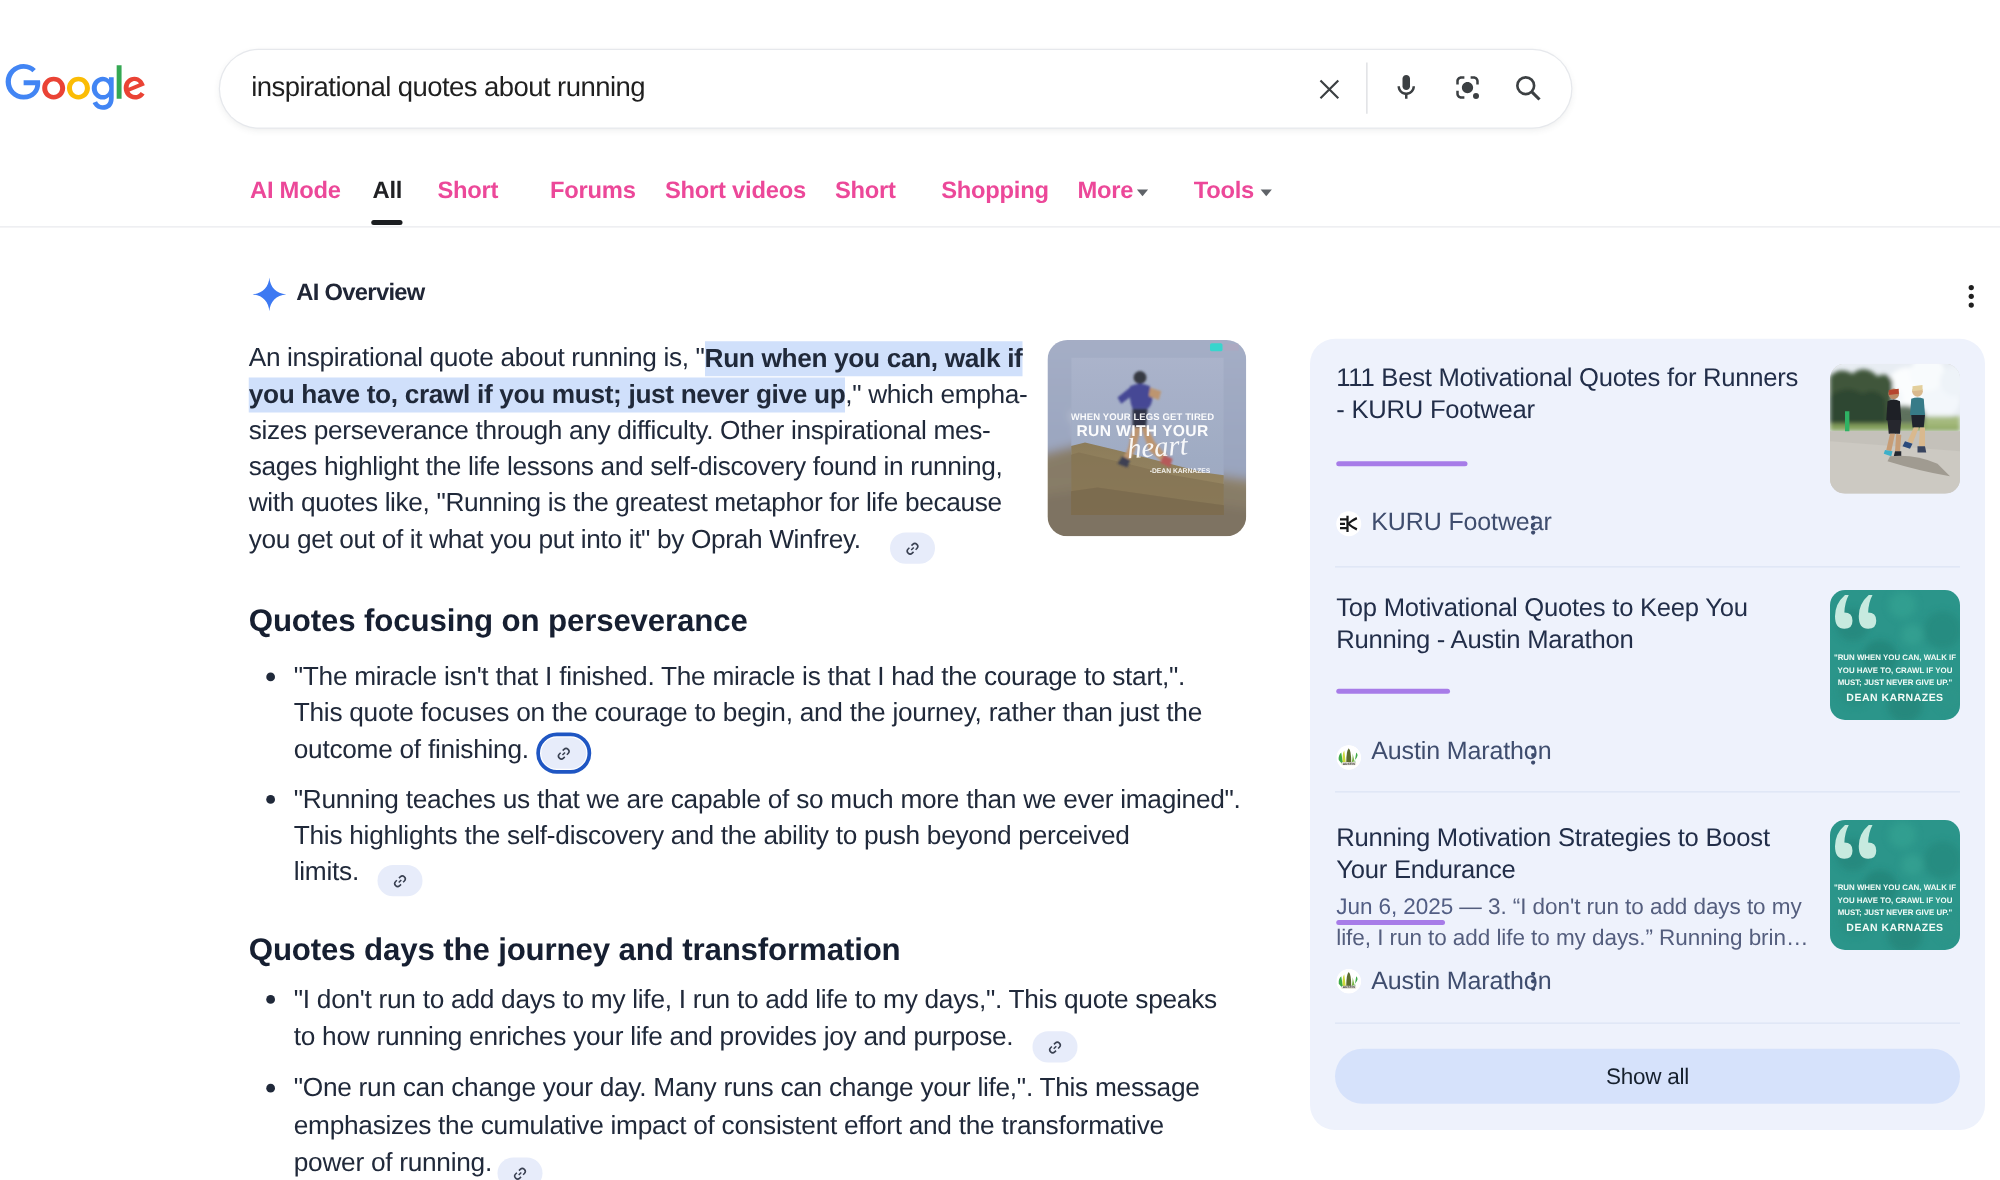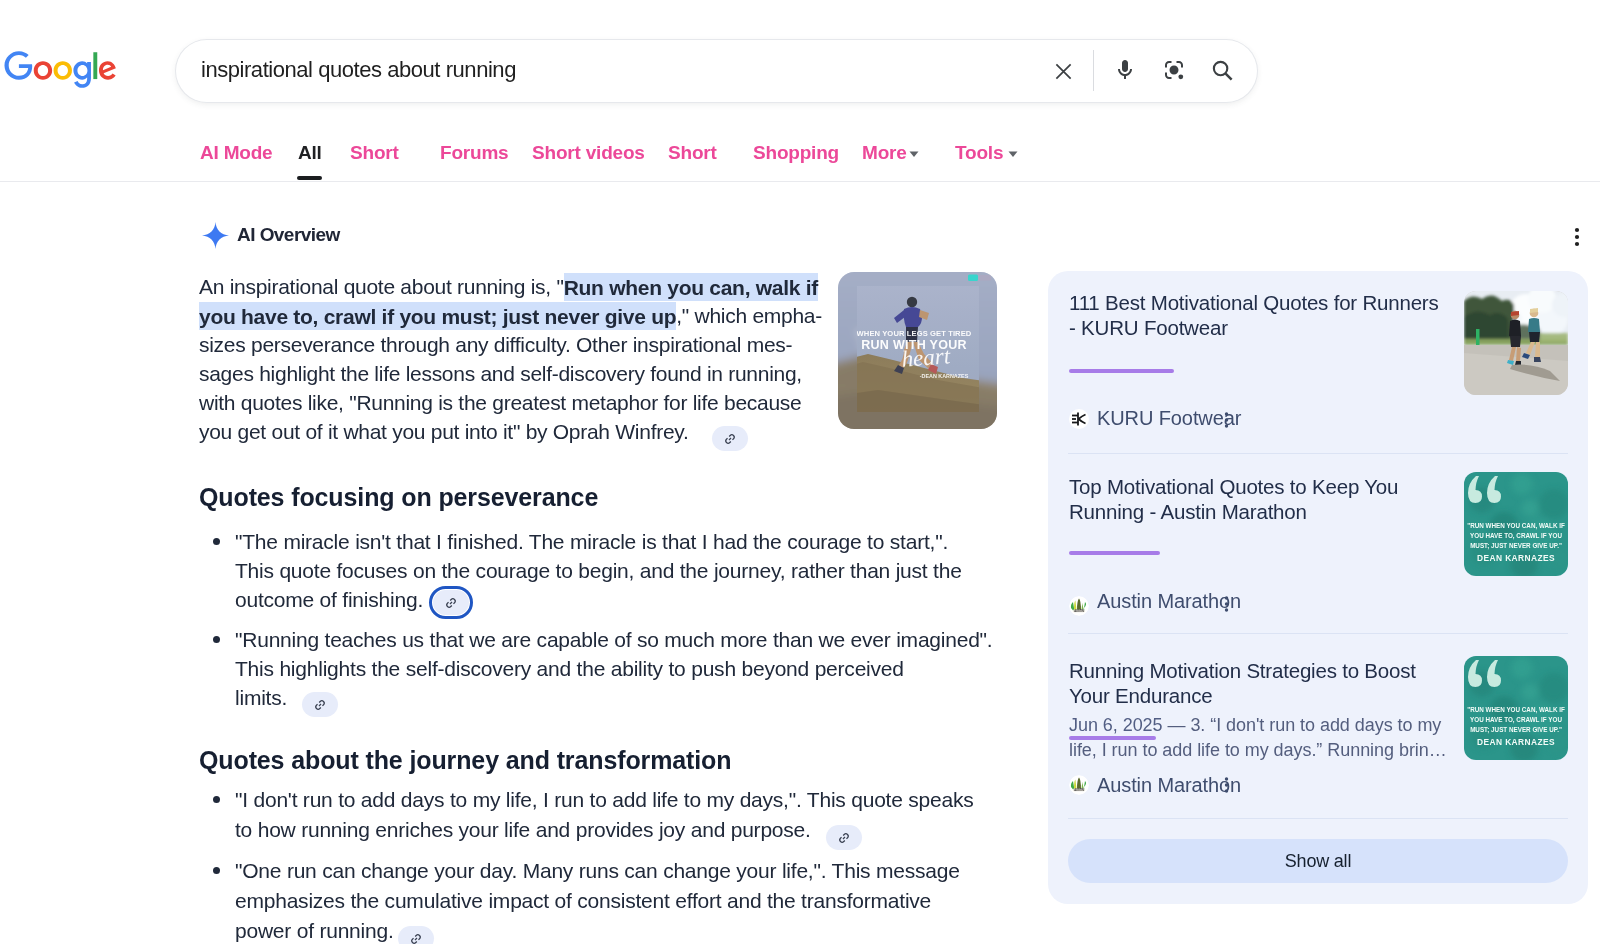--- a/index.html
+++ b/index.html
@@ -172,21 +172,21 @@
 <rect x="141" y="3" width="12" height="5.5" rx="1" fill="#b3a6bd" opacity="0.5"></rect>
 </svg>
 </div>
 
 <h2 class="sec" style="top:466px">Quotes focusing on perseverance</h2>
 <ul class="blist" style="top:511px">
 <li>"The miracle isn't that I finished. The miracle is that I had the courage to start,".<br>This quote focuses on the courage to begin, and the journey, rather than just the<br>outcome of finishing.</li>
 <li>"Running teaches us that we are capable of so much more than we ever imagined".<br>This highlights the self-discovery and the ability to push beyond perceived<br>limits. </li>
 </ul>
 
-<h2 class="sec" style="top:729px">Quotes about the journey and transformation</h2>
+<h2 class="sec" style="top:729px">Quotes days the journey and transformation</h2>
 <ul class="blist" style="top:768.6px;line-height:30px">
 <li>"I don't run to add days to my life, I run to add life to my days,". This quote speaks<br>to how running enriches your life and provides joy and purpose. </li>
 <li>"One run can change your day. Many runs can change your life,". This message<br>emphasizes the cumulative impact of consistent effort and the transformative<br>power of running. </li>
 </ul>
 
 <span class="abs chip" style="left:712px;top:410px">
       <svg width="14" height="14" viewBox="0 0 24 24">
         <g transform="rotate(-45 12 12)" stroke="#3a4152" stroke-width="2.1" fill="none">
           <path d="M9.5 12h5"></path>
           <path d="M10 8H7.5a4 4 0 000 8H10"></path>

